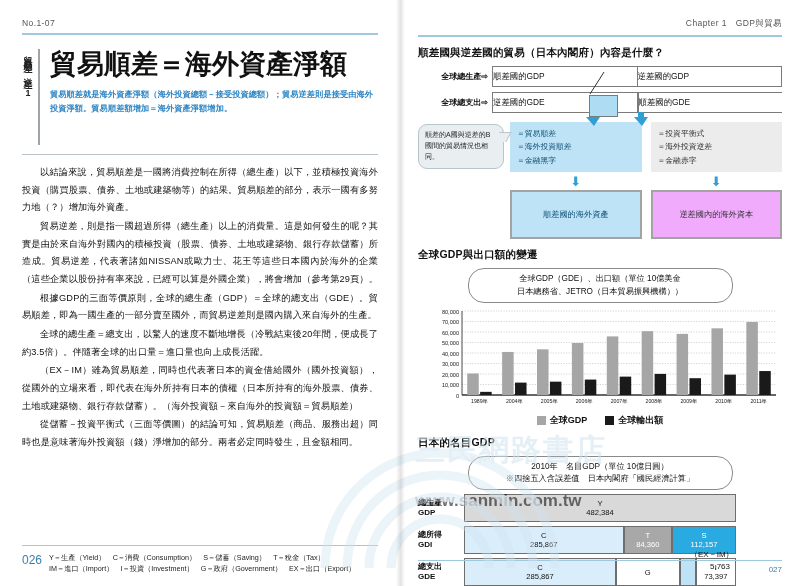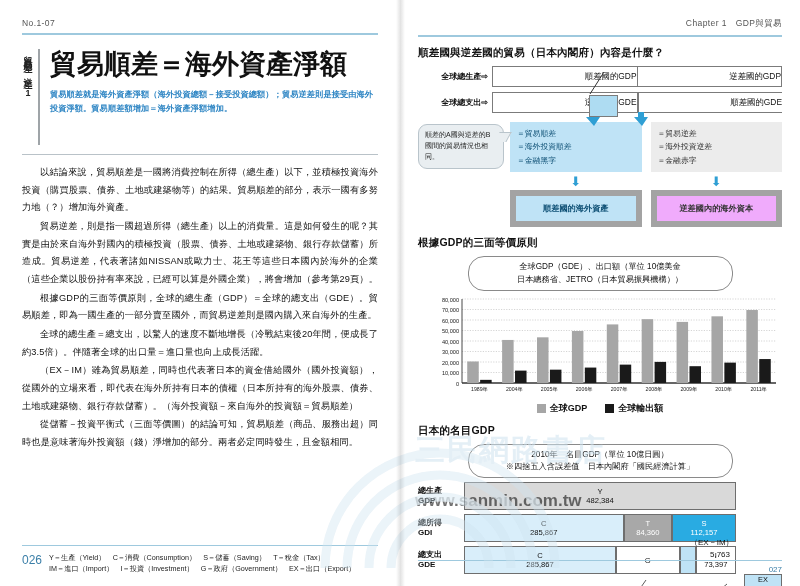--- a/index.html
+++ b/index.html
@@ -93,21 +93,21 @@
   
   #diagram1 { position:relative; }
   .d1-row { display:flex; align-items:center; margin-bottom:5px; }
   .d1-lab {
     width:74px; text-align:right; font-size:8px; font-weight:bold;
     color:#111; padding-right:4px; white-space:nowrap;
   }
   .d1-arrowglyph { font-size:8px; }
   .d1-bar { display:flex; flex:1; }
   .d1-cell {
-    flex:1; border:1px solid #7b7b7b; text-align:right;
+    flex:1; border:1px solid #7b7b7b; text-align:left;
     font-size:8.4px; padding:4px 0; background:#fff; color:#111;
   }
   .d1-cell.left { border-right:none; }
   #d1-connector { position:relative; height:0; }
   #d1-hl {
     position:absolute; width:29px; height:22px;
     background:#aedcf2; border:1px solid #7b7b7b;
     left:171px; top:-23px; z-index:3;
   }
 
@@ -125,21 +125,21 @@
     border-right:1px solid #b9c4cb;
     transform:skewX(-28deg);
   }
   .d1-cols { display:flex; flex:1; gap:9px; }
   .d1-col { flex:1; text-align:center; }
   .eqbox { text-align:left; padding:5px 7px; font-size:7.8px; line-height:1.72; }
   .eqbox.blue { background:#bfe3f6; color:#0d4f74; }
   .eqbox.grey { background:#ececec; color:#333; }
   .downarrow { color:#2f9fd4; font-size:13px; line-height:1; margin:3px 0 2px 0; }
   .resbox {
-    font-size:8.2px; padding:7px 0; font-weight:bold; border:6px solid #a3a3a3;
+    font-size:8.2px; padding:17px 0; font-weight:normal; border:2px solid #a3a3a3;
   }
   .resbox.blue { background:#bfe3f6; color:#0d4f74; }
   .resbox.grey { background:#f0abfc; color:#333; }
   #d1-uparrows {
     position:absolute; left:96px; top:-10px; width:210px; height:14px;
   }
 
   
   .capsule {
     border:1px solid #8a8a8a; border-radius:16px; text-align:center;
@@ -288,32 +288,32 @@
               <div>＝貿易順差</div>
               <div>＝海外投資順差</div>
               <div>＝金融黑字</div>
             </div>
             <div class="downarrow">⬇</div>
             <div class="resbox blue">順差國的海外資產</div>
           </div>
 
           <div class="d1-col">
             <div class="eqbox grey">
-              <div>＝貿易逆差</div>
+              <div>＝投資平衡式</div>
               <div>＝海外投資逆差</div>
               <div>＝金融赤字</div>
             </div>
             <div class="downarrow">⬇</div>
             <div class="resbox grey">逆差國內的海外資本</div>
           </div>
         </div>
       </div>
     </div>
 
-    <div class="sec-head">根據GDP的三面等價原則</div>
+    <div class="sec-head">全球GDP與出口額的變遷</div>
 
     <div class="capsule">
       <div>全球GDP（GDE）、出口額（單位 10億美金</div>
       <div>日本總務省、JETRO（日本貿易振興機構））</div>
     </div>
 
     <div id="chart-wrap">
       <svg id="chart-svg" width="364" height="104" viewBox="0 0 364 104">
           <rect x="44" y="4" width="314" height="84" fill="#fff"></rect>
           <text x="41" y="90.6" text-anchor="end" font-size="5.6" fill="#222" font-family="&quot;Liberation Sans&quot;, sans-serif">0</text>

